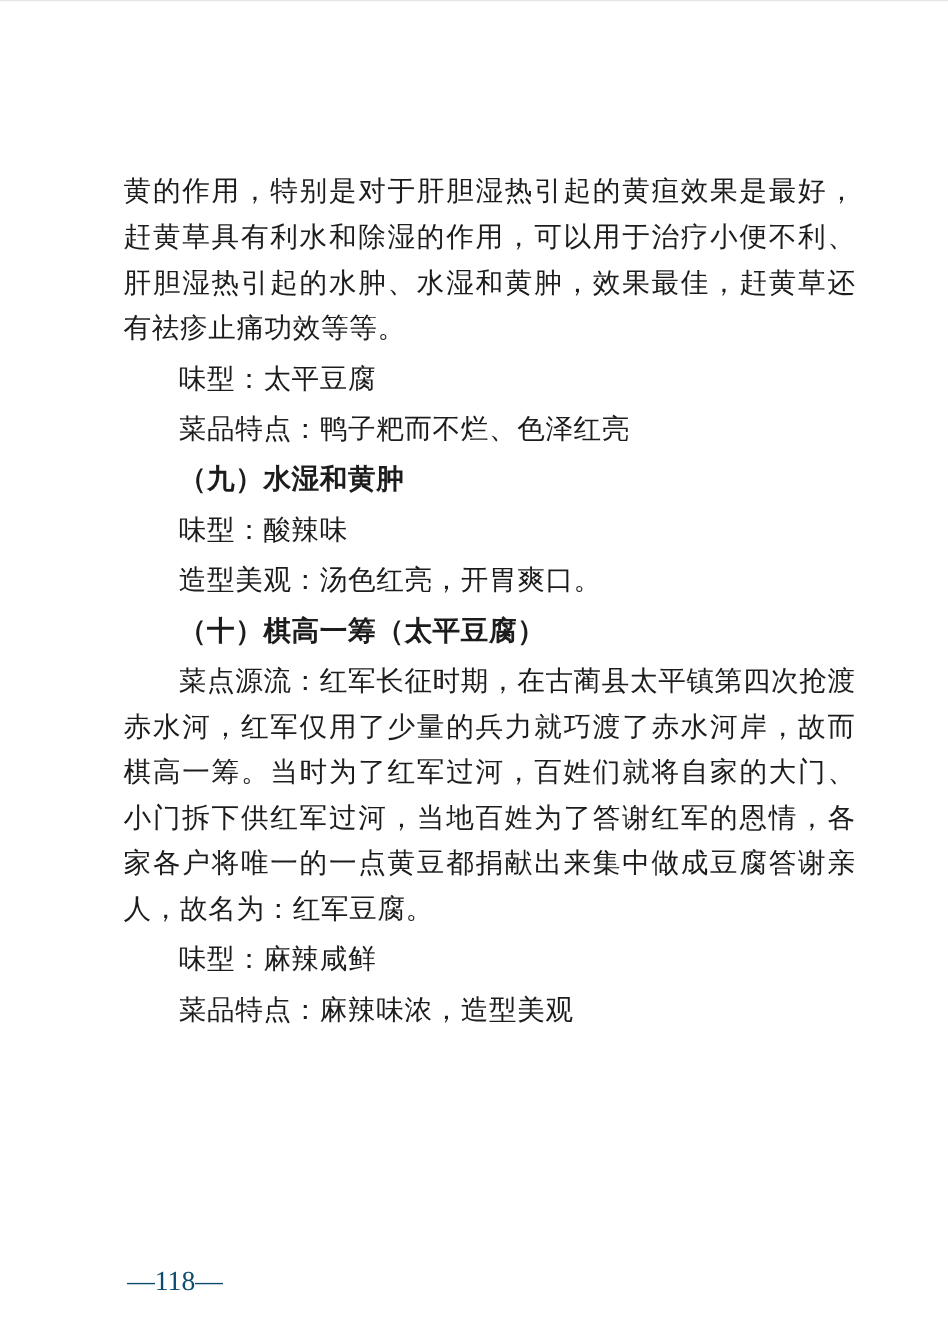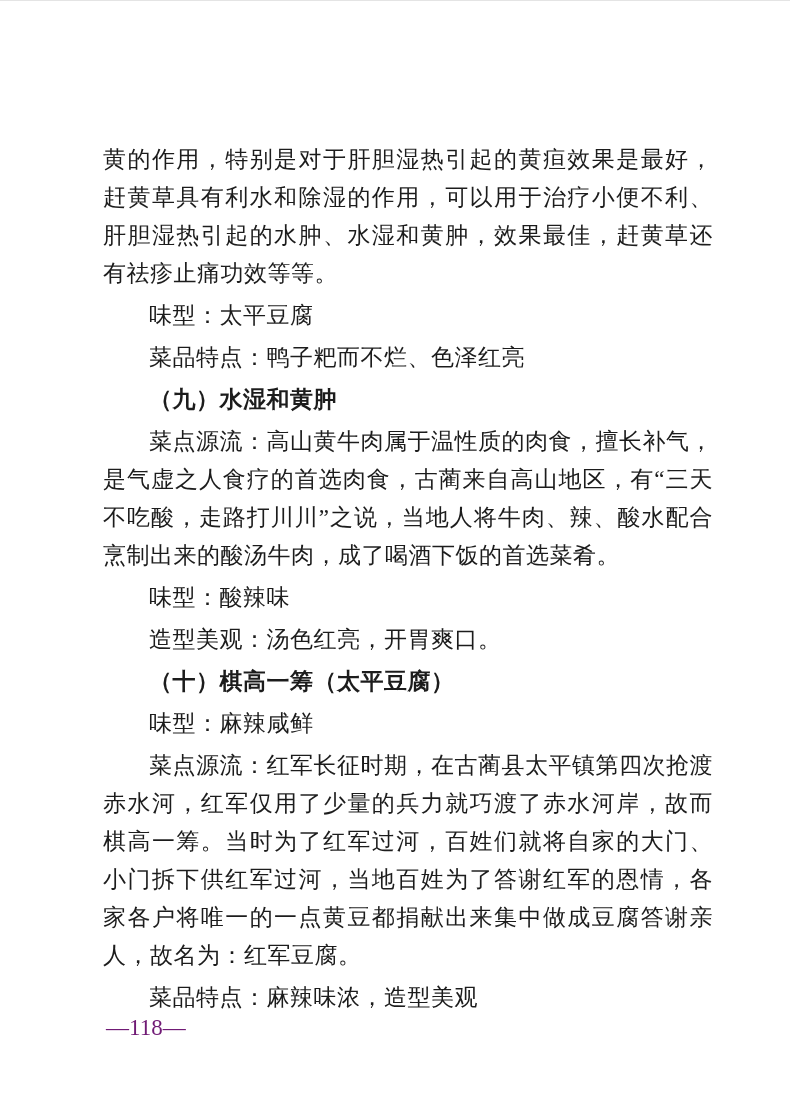--- a/index.html
+++ b/index.html
@@ -35,38 +35,37 @@
   .para.continuation {
     text-indent: 0;
   }
   .para.heading {
     font-weight: bold;
     text-align: left;
   }
   .footer-folio {
     position: absolute;
     left: 106px;
-    top: 1012px;
+    top: 1052px;
     font-size: 23px;
     line-height: 30px;
-    color: #701a75;
+    color: #0c4a6e;
     font-family: "Liberation Serif", "DejaVu Serif", serif;
   }
 </style>
 </head>
 <body>
 
 <div class="page">
   <div class="content">
     <p class="para continuation">黄的作用，特别是对于肝胆湿热引起的黄疸效果是最好，赶黄草具有利水和除湿的作用，可以用于治疗小便不利、肝胆湿热引起的水肿、水湿和黄肿，效果最佳，赶黄草还有祛疹止痛功效等等。</p>
     <p class="para">味型：太平豆腐</p>
     <p class="para">菜品特点：鸭子粑而不烂、色泽红亮</p>
     <p class="para heading">（九）水湿和黄肿</p>
-    <p class="para">菜点源流：高山黄牛肉属于温性质的肉食，擅长补气，是气虚之人食疗的首选肉食，古蔺来自高山地区，有“三天不吃酸，走路打川川”之说，当地人将牛肉、辣、酸水配合烹制出来的酸汤牛肉，成了喝酒下饭的首选菜肴。</p>
     <p class="para">味型：酸辣味</p>
     <p class="para">造型美观：汤色红亮，开胃爽口。</p>
     <p class="para heading">（十）棋高一筹（太平豆腐）</p>
+    <p class="para">菜点源流：红军长征时期，在古蔺县太平镇第四次抢渡赤水河，红军仅用了少量的兵力就巧渡了赤水河岸，故而棋高一筹。当时为了红军过河，百姓们就将自家的大门、小门拆下供红军过河，当地百姓为了答谢红军的恩情，各家各户将唯一的一点黄豆都捐献出来集中做成豆腐答谢亲人，故名为：红军豆腐。</p>
     <p class="para">味型：麻辣咸鲜</p>
-    <p class="para">菜点源流：红军长征时期，在古蔺县太平镇第四次抢渡赤水河，红军仅用了少量的兵力就巧渡了赤水河岸，故而棋高一筹。当时为了红军过河，百姓们就将自家的大门、小门拆下供红军过河，当地百姓为了答谢红军的恩情，各家各户将唯一的一点黄豆都捐献出来集中做成豆腐答谢亲人，故名为：红军豆腐。</p>
     <p class="para">菜品特点：麻辣味浓，造型美观</p>
   </div>
   <div class="footer-folio">—118—</div>
 </div>
 
 </body></html>

